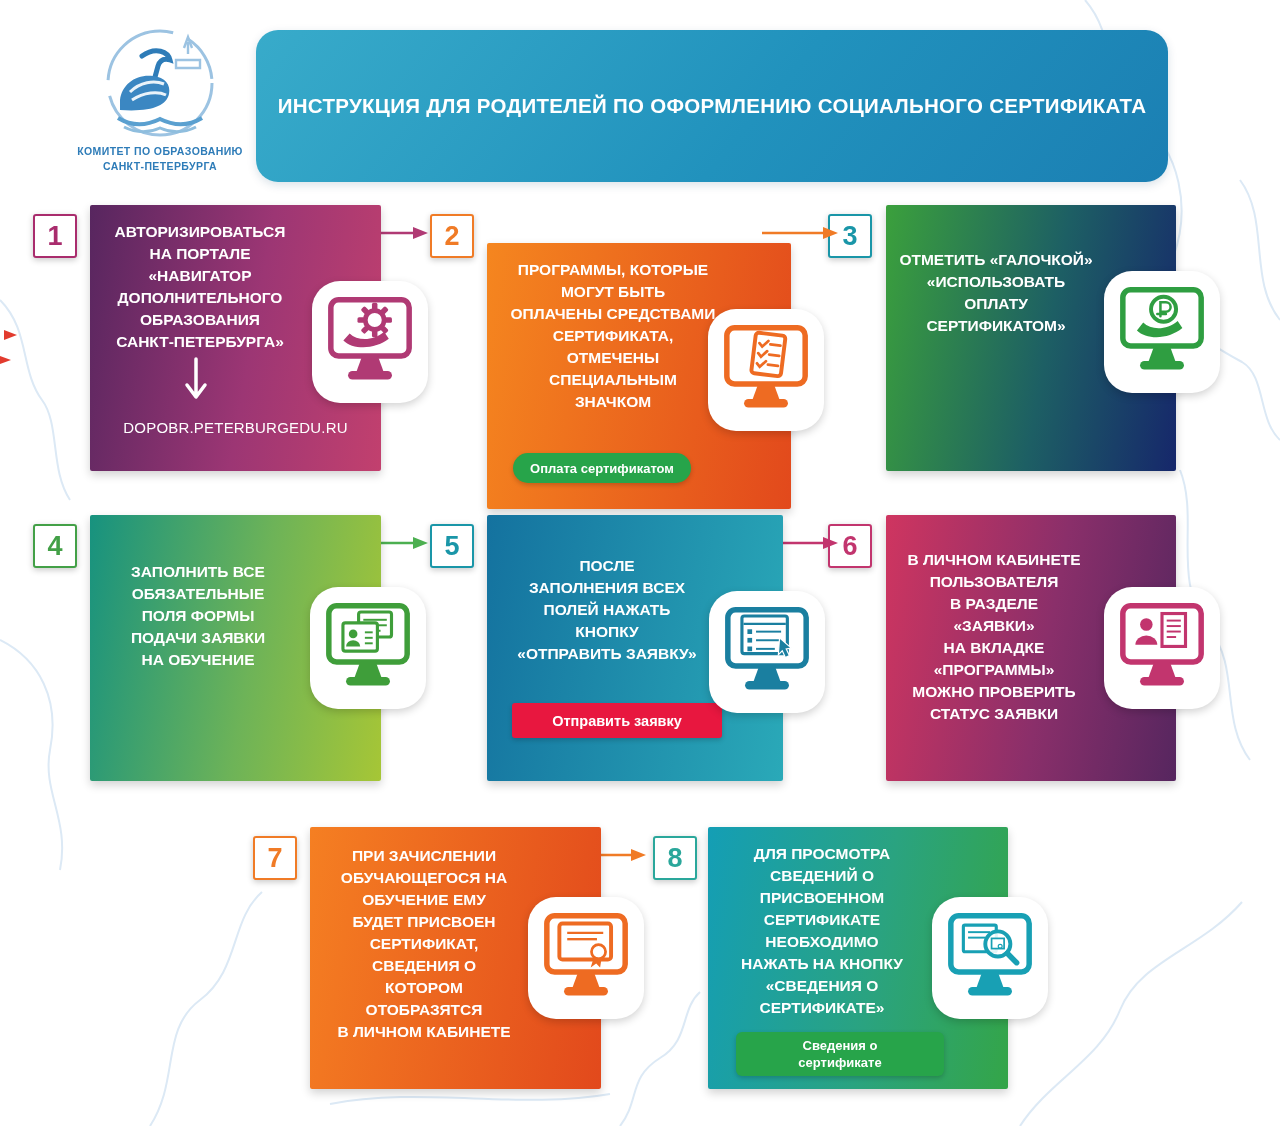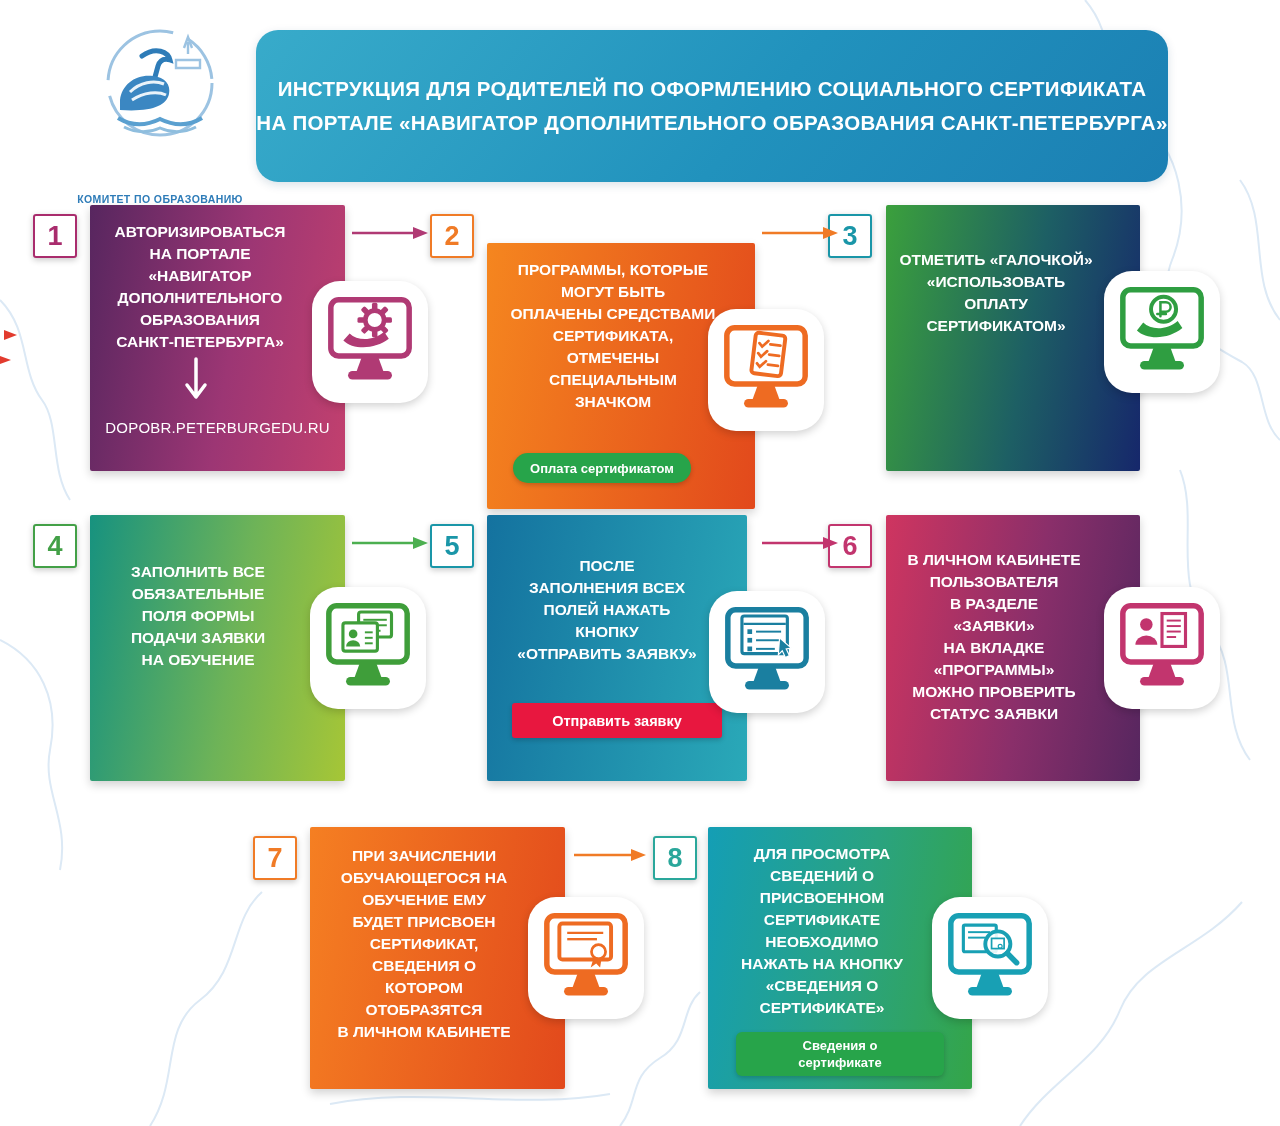--- a/index.html
+++ b/index.html
@@ -14,39 +14,39 @@
   .header-banner {
     position:absolute; left:256px; top:30px; width:912px; height:152px;
     border-radius:22px; background:linear-gradient(130deg,#38abca 0%,#2192bd 55%,#1b7fb3 100%);
     color:#fff; display:flex; flex-direction:column; justify-content:center; align-items:center;
     text-align:center; font-weight:bold; font-size:20.5px; line-height:34px; letter-spacing:.3px;
     box-shadow:0 3px 10px rgba(0,60,100,.15);
   }
 
   
   .logo { position:absolute; left:70px; top:26px; width:180px; text-align:center; }
-  .logo-caption { color:#2e7cb8; font-size:10.5px; font-weight:bold; line-height:15px; letter-spacing:.4px;margin-top:48px; }
+  .logo-caption { color:#2e7cb8; font-size:10.5px; font-weight:bold; line-height:15px; letter-spacing:.4px; }
 
   
   .num-box {
     position:absolute; width:40px; height:40px; background:#fff; border:2px solid;
     border-radius:3px; display:flex; align-items:center; justify-content:center;
     font-size:27px; font-weight:bold; box-shadow:0 2px 6px rgba(0,0,0,.22);
   }
   .nb1 { left:33px;  top:214px; border-color:#a92c6d; color:#a92c6d; }
   .nb2 { left:430px; top:214px; border-color:#f07b26; color:#f07b26; }
   .nb3 { left:828px; top:214px; border-color:#1a96a8; color:#1a96a8; }
   .nb4 { left:33px;  top:524px; border-color:#43a047; color:#43a047; }
   .nb5 { left:430px; top:524px; border-color:#1a96a8; color:#1a96a8; }
   .nb6 { left:828px; top:524px; border-color:#c2356e; color:#c2356e; }
   .nb7 { left:253px; top:836px; border-color:#f07b26; color:#f07b26; }
   .nb8 { left:653px; top:836px; border-color:#2aa79b; color:#2aa79b; }
 
   
-  .card { position:absolute; color:#fff; border-radius:2px; box-shadow:0 4px 10px rgba(0,0,0,.18); }
+  .card { position:absolute; color:#fff; border-radius:2px; box-shadow:0 4px 10px rgba(0,0,0,.18);padding-left:36px; }
   .card-text {
     position:absolute; text-align:center; font-weight:bold; font-size:15.5px;
     line-height:22px; white-space:pre-line;
   }
   .card-1 { left:90px;  top:205px; width:255px; height:266px; background:linear-gradient(100deg,#57265f 0%,#9c3674 55%,#c2406e 100%); }
   .card-2 { left:487px; top:205px; width:268px; height:266px; background:linear-gradient(100deg,#f5861f 0%,#e2491c 100%);margin-top:38px; }
   .card-3 { left:886px; top:205px; width:254px; height:266px; background:linear-gradient(100deg,#3ba03c 0%,#1d5f64 55%,#16276b 100%); }
   .card-4 { left:90px;  top:515px; width:255px; height:266px; background:linear-gradient(100deg,#17927f 0%,#6db358 55%,#a6c636 100%); }
   .card-5 { left:487px; top:515px; width:260px; height:266px; background:linear-gradient(100deg,#14729f 0%,#2aa9b8 100%); }
   .card-6 { left:886px; top:515px; width:254px; height:266px; background:linear-gradient(100deg,#cf3560 0%,#8a2f6a 55%,#56265f 100%); }
@@ -134,21 +134,20 @@
       <path d="M58 66 c10 -10 24 -12 34 -8 M60 74 c12 -8 26 -9 34 -5" stroke="#eaf3fa" stroke-width="3" fill="none"></path>
       <path d="M46 92 q20 12 42 1 q22 11 42 -1" fill="none" stroke="#5aa0d0" stroke-width="4"></path>
       <path d="M52 101 q18 9 36 1 q18 8 36 -1" fill="none" stroke="#8fbede" stroke-width="3"></path>
     </svg>
     <div class="logo-caption">КОМИТЕТ ПО ОБРАЗОВАНИЮ</div>
     <div class="logo-caption">САНКТ-ПЕТЕРБУРГА</div>
   </div>
 
   <div class="header-banner">
     <div>ИНСТРУКЦИЯ ДЛЯ РОДИТЕЛЕЙ ПО ОФОРМЛЕНИЮ СОЦИАЛЬНОГО СЕРТИФИКАТА</div>
-    <div>НА ПОРТАЛЕ «НАВИГАТОР ДОПОЛНИТЕЛЬНОГО ОБРАЗОВАНИЯ САНКТ-ПЕТЕРБУРГА»</div>
   </div>
 
   <div class="num-box nb1">1</div>
   <div class="num-box nb2">2</div>
   <div class="num-box nb3">3</div>
   <div class="num-box nb4">4</div>
   <div class="num-box nb5">5</div>
   <div class="num-box nb6">6</div>
   <div class="num-box nb7">7</div>
   <div class="num-box nb8">8</div>

